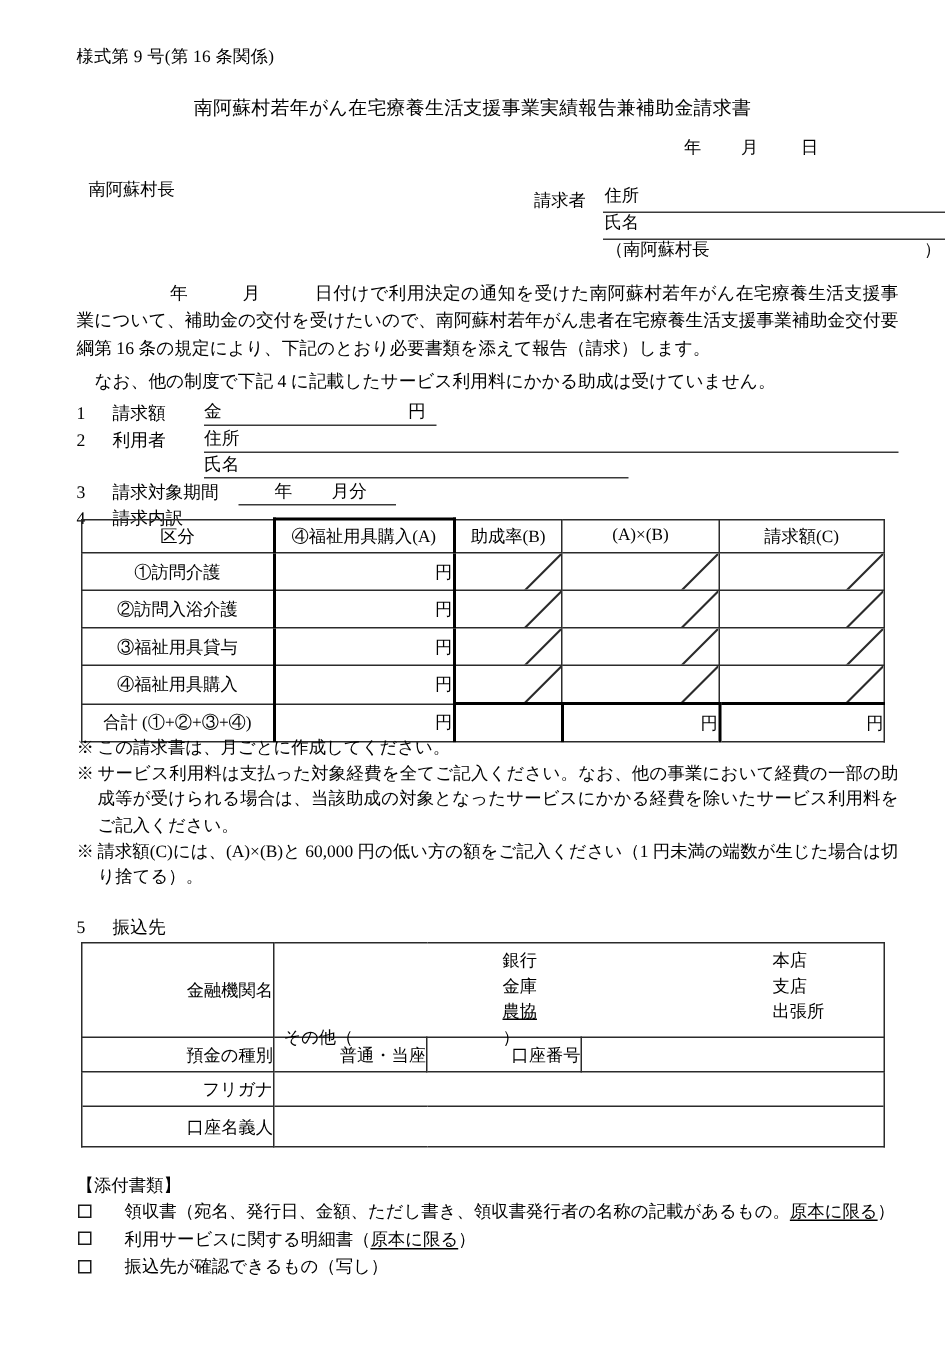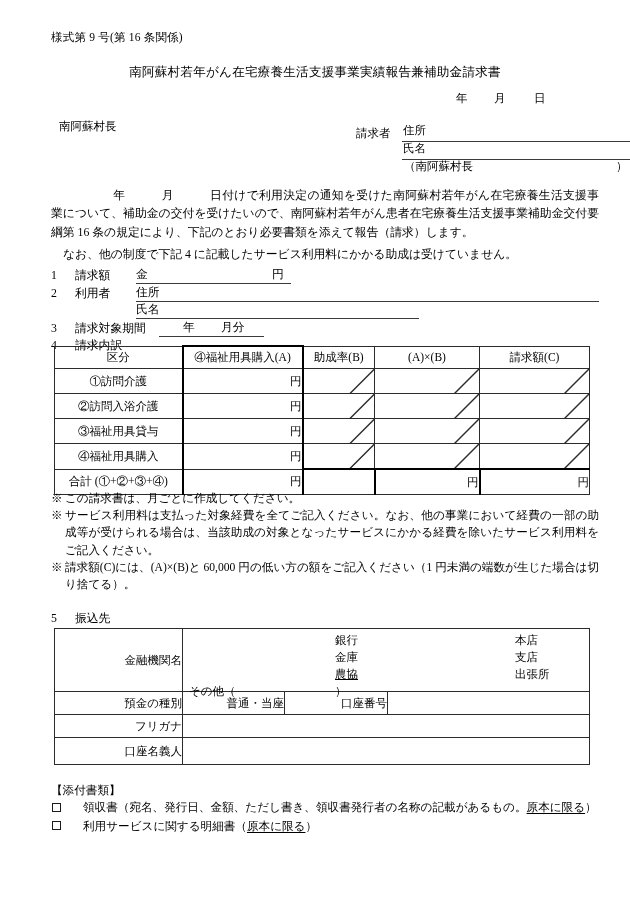--- a/index.html
+++ b/index.html
@@ -489,15 +489,18 @@
 
   <div class="attach-title">【添付書類】</div>
 
   <div class="attach-list">
     <div class="attach-item">
       <span class="box"></span><span>領収書（宛名、発行日、金額、ただし書き、領収書発行者の名称の記載があるもの。</span><span class="ul-text">原本に限る</span><span>）</span>
     </div>
     <div class="attach-item">
       <span class="box"></span><span>利用サービスに関する明細書（</span><span class="ul-text">原本に限る</span><span>）</span>
     </div>
+    <div class="attach-item">
+      <span class="box"></span><span>振込先が確認できるもの（写し）</span><span class="ul-text"></span><span></span>
+    </div>
   </div>
 
 </div>
 
 </body></html>

